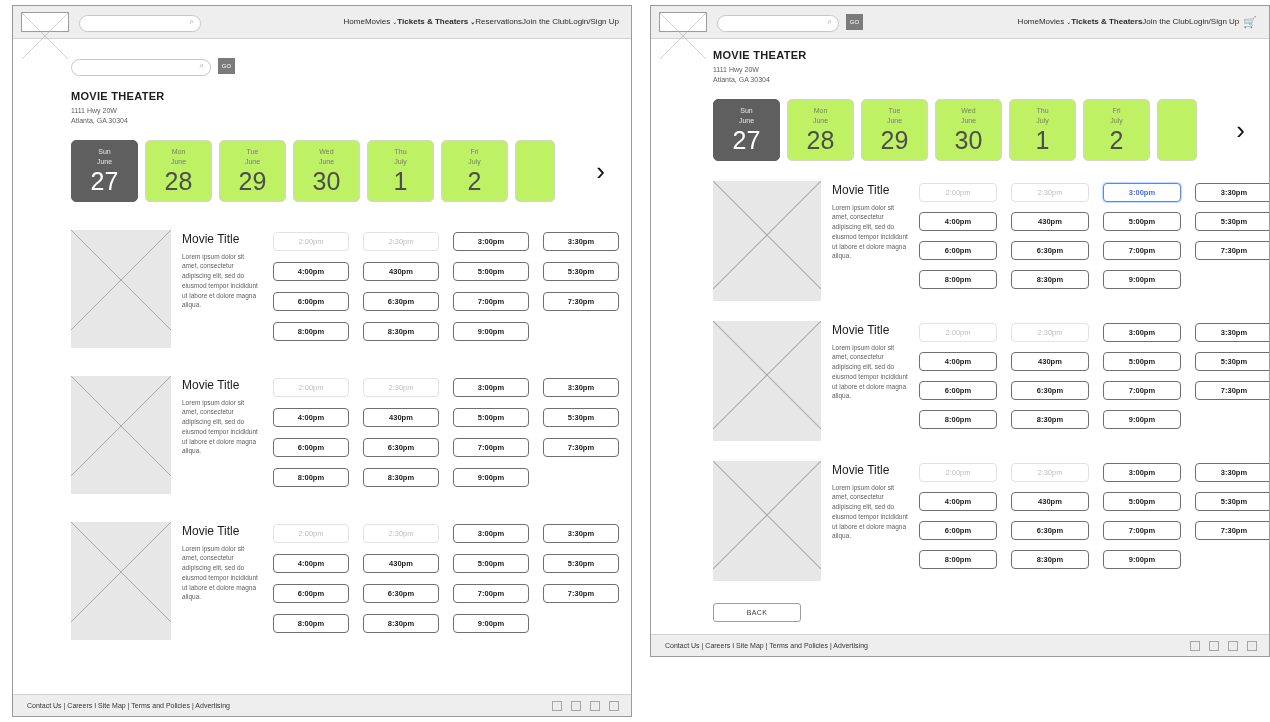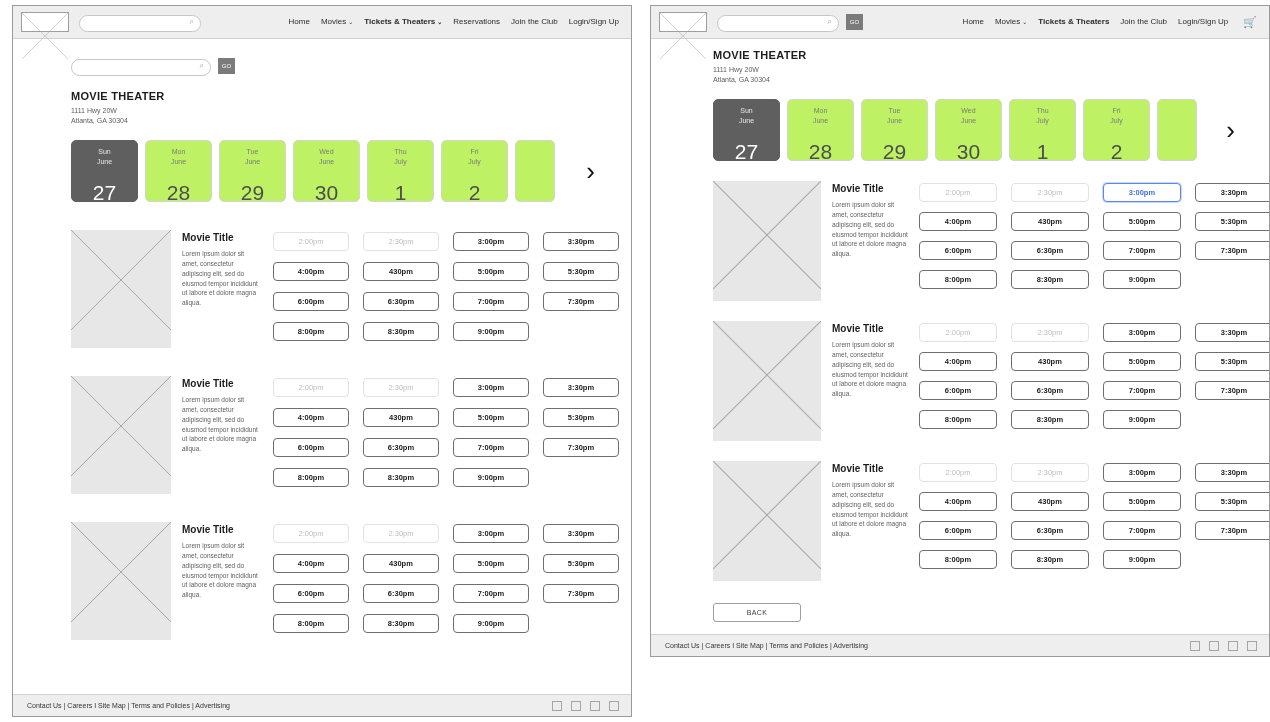--- a/index.html
+++ b/index.html
@@ -85,21 +85,20 @@
     flex: none;
     padding: 0;
     line-height: 16px;
     text-align: center;
   }
 
   .nav {
     margin-left: auto;
     display: flex;
     align-items: center;
-    gap: 11px;
     padding-right: 2px;
   }
   .nav-link {
     font-size: 8px;
     color: #2b2b2b;
     white-space: nowrap;
     cursor: pointer;
     line-height: 1;
   }
   .nav-link.bold { font-weight: bold; }
@@ -114,21 +113,21 @@
 
   
   .panel-body {
     flex: 1 1 auto;
     position: relative;
     padding: 0;
     overflow: hidden;
   }
   .content {
     padding-left: 58px;
-    padding-right: 28px;
+    padding-right: 18px;
   }
   .panel-right .content { padding-left: 62px; }
 
   .inner-search-row {
     display: flex;
     align-items: center;
     padding-top: 17px;
   }
   .inner-search-input {
     width: 140px; height: 17px;
@@ -184,24 +183,24 @@
     border-color: #5f5f5f;
   }
   .date-dow, .date-mon {
     font-size: 7px;
     color: #7a7a7a;
     line-height: 1.35;
   }
   .date-card.selected .date-dow,
   .date-card.selected .date-mon { color: #e8e8e8; }
   .date-num {
-    font-size: 21px;
+    font-size: 25px;
     color: #4e4e4e;
     line-height: 1;
-    margin-top: 16px;
+    margin-top: 3px;
     font-weight: 300;
   }
   .date-card.selected .date-num { color: #ffffff; }
   .date-card.partial {
     width: 40px;
     overflow: hidden;
   }
   .date-next {
     position: absolute;
     right: 8px;
@@ -234,22 +233,22 @@
   .poster svg { position: absolute; inset: 0; }
   .poster svg line { stroke: #a9a9a9; stroke-width: 1; }
 
   .movie-info {
     width: 88px;
     flex: none;
     padding-left: 11px;
     padding-top: 2px;
   }
   .movie-title {
-    font-size: 10px;
-    font-weight: bold;
+    font-size: 12px;
+    font-weight: normal;
     color: #1d1d1d;
     line-height: 1.2;
   }
   .movie-desc {
     font-size: 6.5px;
     color: #5f5f5f;
     line-height: 1.5;
     margin-top: 5px;
   }
 

